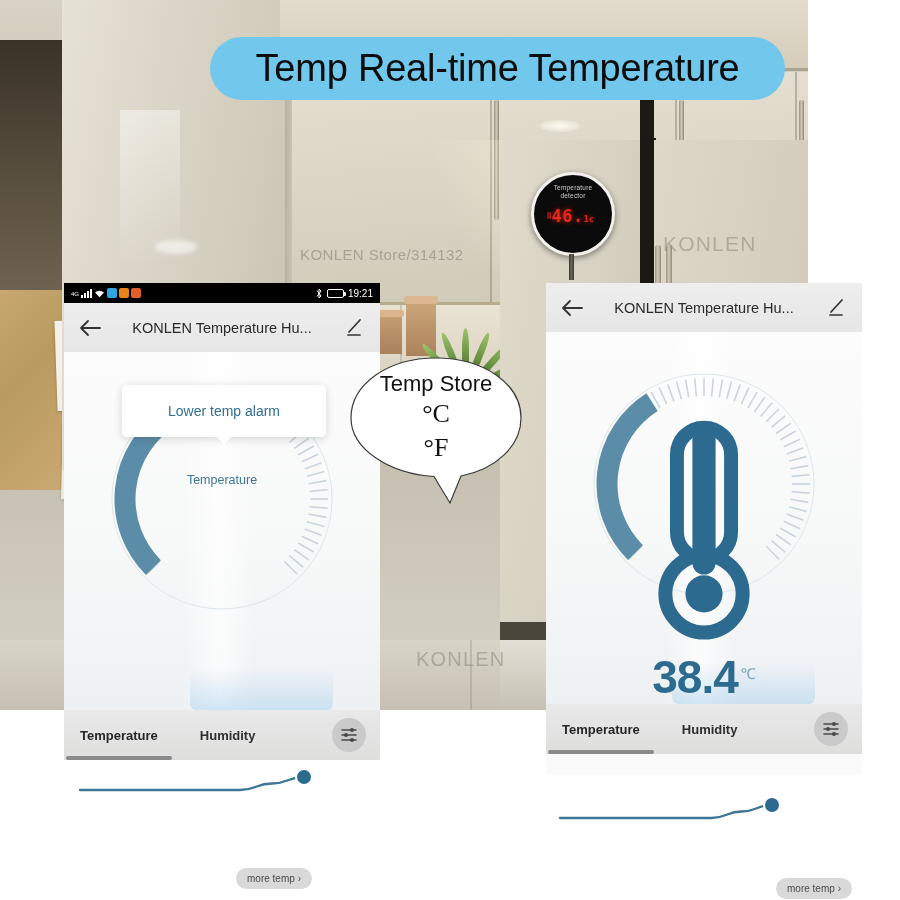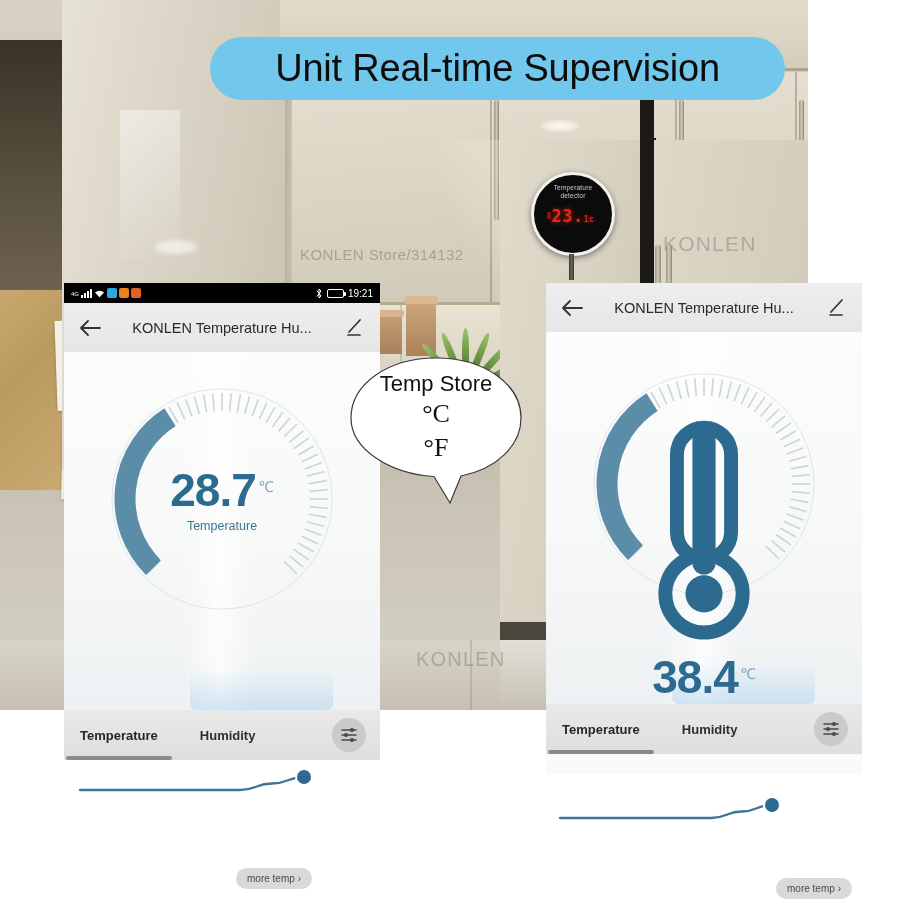--- a/index.html
+++ b/index.html
@@ -280,26 +280,26 @@
   <div class="wm wm-c">KONLEN</div>
 </div>
 
 <div id="device">
   <div class="dev-ring"></div>
   <div class="dev-title">
     <span>Temperature</span><br>
     <span>detector</span>
   </div>
   <div class="dev-dot"></div>
-  <div class="dev-read"><span>23.</span><span class="u">1</span><span class="u">c</span></div>
+  <div class="dev-read"><span>46.</span><span class="u">1</span><span class="u">c</span></div>
 </div>
 <div class="dev-stem" style="position:absolute;left:569px;top:254px;"></div>
 
 <div id="banner">
-  <span class="txt">Unit Real-time Supervision</span>
+  <span class="txt">Temp Real-time Temperature</span>
 </div>
 
 <div class="phone" id="phone-left">
 
   <div class="statusbar">
     <div class="sb-left">
       <span class="sb-4g">4G</span>
       <span class="bars">
           <i></i>
           <i></i>
@@ -396,27 +396,27 @@
             <line x1="212.06862542588487" y1="160.79753574451414" x2="195.7550852592252" y2="153.19040703318154" stroke="#c9d5dd" stroke-width="1.6"></line>
             <line x1="207.7986928011505" y1="169" x2="192.2102355330306" y2="160" stroke="#c9d5dd" stroke-width="1.6"></line>
             <line x1="202.83011669463315" y1="176.7991022532109" x2="188.08537989743127" y2="166.47472639889205" stroke="#c9d5dd" stroke-width="1.6"></line>
             <line x1="197.20071097061168" y1="184.13548662677317" x2="183.41191099447008" y2="172.56530965241546" stroke="#c9d5dd" stroke-width="1.6"></line>
             <line x1="190.95331880577405" y1="190.95331880577402" x2="178.22539674441617" y2="178.22539674441617" stroke="#c9d5dd" stroke-width="1.6"></line>
           </g>
         <circle cx="116" cy="116" r="110" fill="none" stroke="#dde6eb" stroke-width="1"></circle>
         <path id="arcL" fill="none" stroke="#5b8da8" stroke-width="21" stroke-linecap="butt" d="M 47.410642224904876 184.5893577750951 A 97 97 0 0 1 64.02480088703734 34.10019122630453"></path>
       </svg>
       <div class="g-center" style="top:84px">
-        <div>
-          <span class="g-val">28.7</span><span class="g-unit">℃</span>
-        </div>
         <div class="g-label">Temperature</div>
       </div>
     </div>
 
+    <div class="tooltip" style="left:58px;top:33px;width:204px;height:52px">
+      <span class="t">Lower temp alarm</span>
+    </div>
   </div>
 
   <div class="tabbar">
     <div class="tab active">Temperature</div>
     <div class="tab inactive">Humidity</div>
     <div class="tab-gear">
       <svg width="20" height="20" viewBox="0 0 20 20">
         <g stroke="#4a4a4a" stroke-width="1.6" stroke-linecap="round">
           <path d="M3 5h14M3 10h14M3 15h14"></path>
         </g>

